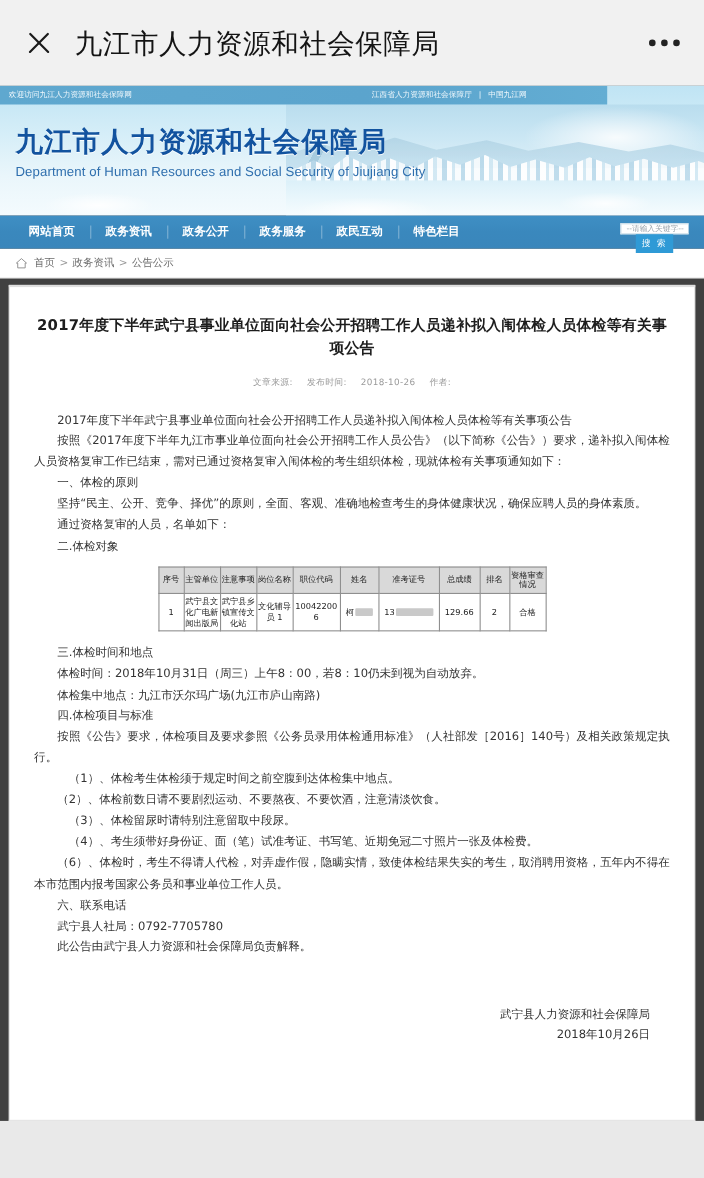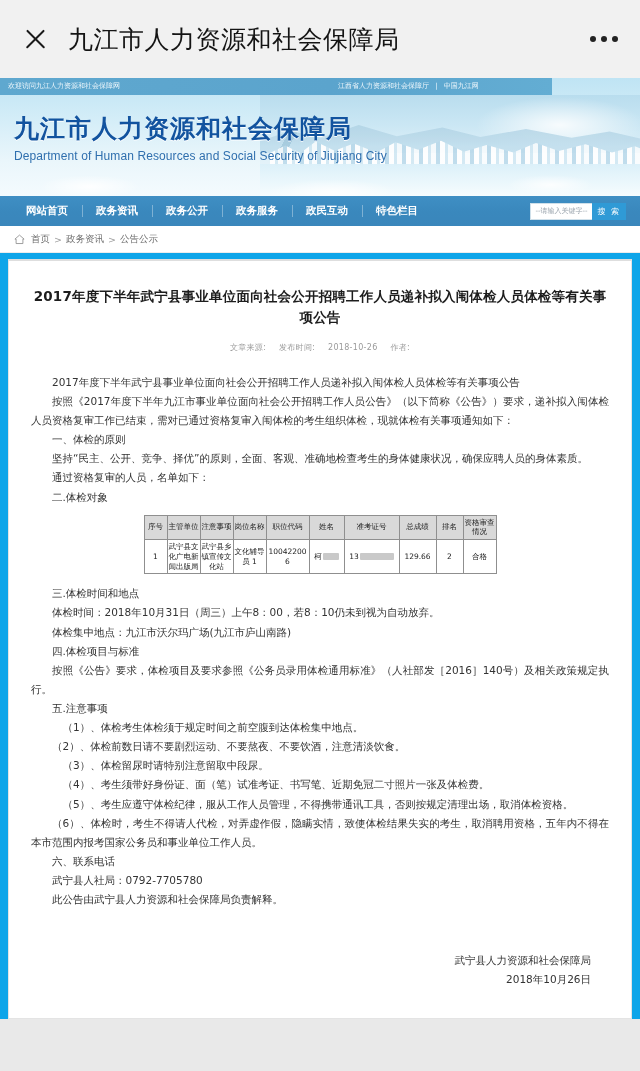--- a/index.html
+++ b/index.html
@@ -53,21 +53,21 @@
   }
   .dots i {
     display: block;
     width: 6px; height: 6px;
     border-radius: 50%;
     background: #222;
   }
 
   
   .site {
-    background: #0ea5e9;
+    background: #404040;
   }
   .banner {
     position: relative;
     height: 118px;
     overflow: hidden;
     background:
       linear-gradient(180deg, #bfe4f4 0%, #d6eef8 38%, #eaf6fb 70%, #f4fbfe 100%);
   }
   .topstrip {
     position: absolute;
@@ -187,20 +187,21 @@
     transform: translateY(-50%);
     width: 1px; height: 12px;
     background: rgba(255,255,255,.35);
   }
   .nav-spacer { flex: 1 1 auto; }
   .searchbox {
     display: flex;
     align-items: center;
     height: 17px;
     margin-right: 4px;
+    flex-direction: column;
   }
   .search-input {
     width: 62px; height: 17px;
     border: 1px solid #cfe0ea;
     border-right: none;
     background: #fff;
     font-size: 7px;
     color: #9aa4ad;
     text-align: center;
     line-height: 15px;
@@ -463,26 +464,24 @@
         </table>
       </div>
 
       <p class="p-indent">三.体检时间和地点</p>
       <p class="p-indent">体检时间：2018年10月31日（周三）上午8：00，若8：10仍未到视为自动放弃。</p>
       <p class="p-indent">体检集中地点：九江市沃尔玛广场(九江市庐山南路)</p>
 
       <p class="p-indent">四.体检项目与标准</p>
       <p class="p-indent">按照《公告》要求，体检项目及要求参照《公务员录用体检通用标准》（人社部发［2016］140号）及相关政策规定执行。</p>
 
-      <p class="p-indent">五.注意事项</p>
       <p class="p-sub">（1）、体检考生体检须于规定时间之前空腹到达体检集中地点。</p>
       <p class="p-indent">（2）、体检前数日请不要剧烈运动、不要熬夜、不要饮酒，注意清淡饮食。</p>
       <p class="p-sub">（3）、体检留尿时请特别注意留取中段尿。</p>
       <p class="p-sub">（4）、考生须带好身份证、面（笔）试准考证、书写笔、近期免冠二寸照片一张及体检费。</p>
-      <p class="p-sub">（5）、考生应遵守体检纪律，服从工作人员管理，不得携带通讯工具，否则按规定清理出场，取消体检资格。</p>
       <p class="p-indent">（6）、体检时，考生不得请人代检，对弄虚作假，隐瞒实情，致使体检结果失实的考生，取消聘用资格，五年内不得在本市范围内报考国家公务员和事业单位工作人员。</p>
 
       <p class="p-indent">六、联系电话</p>
       <p class="p-indent">武宁县人社局：0792-7705780</p>
       <p class="p-indent">此公告由武宁县人力资源和社会保障局负责解释。</p>
 
     </div>
 
     <div class="sign">
       <div>武宁县人力资源和社会保障局</div>

